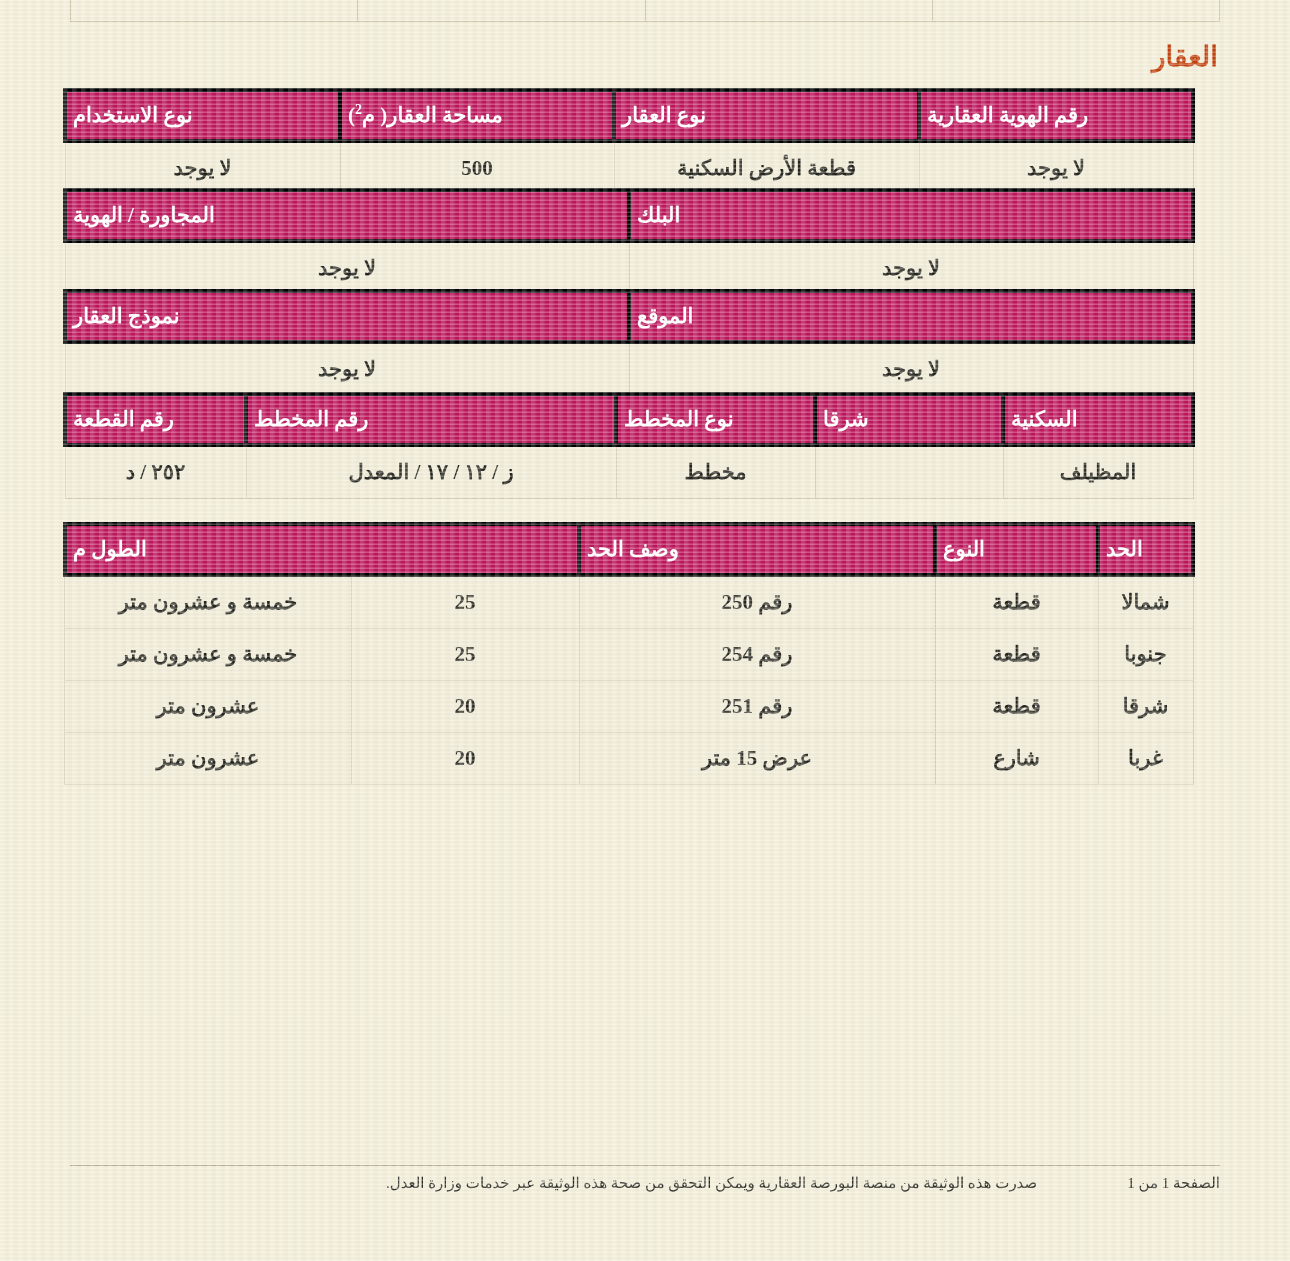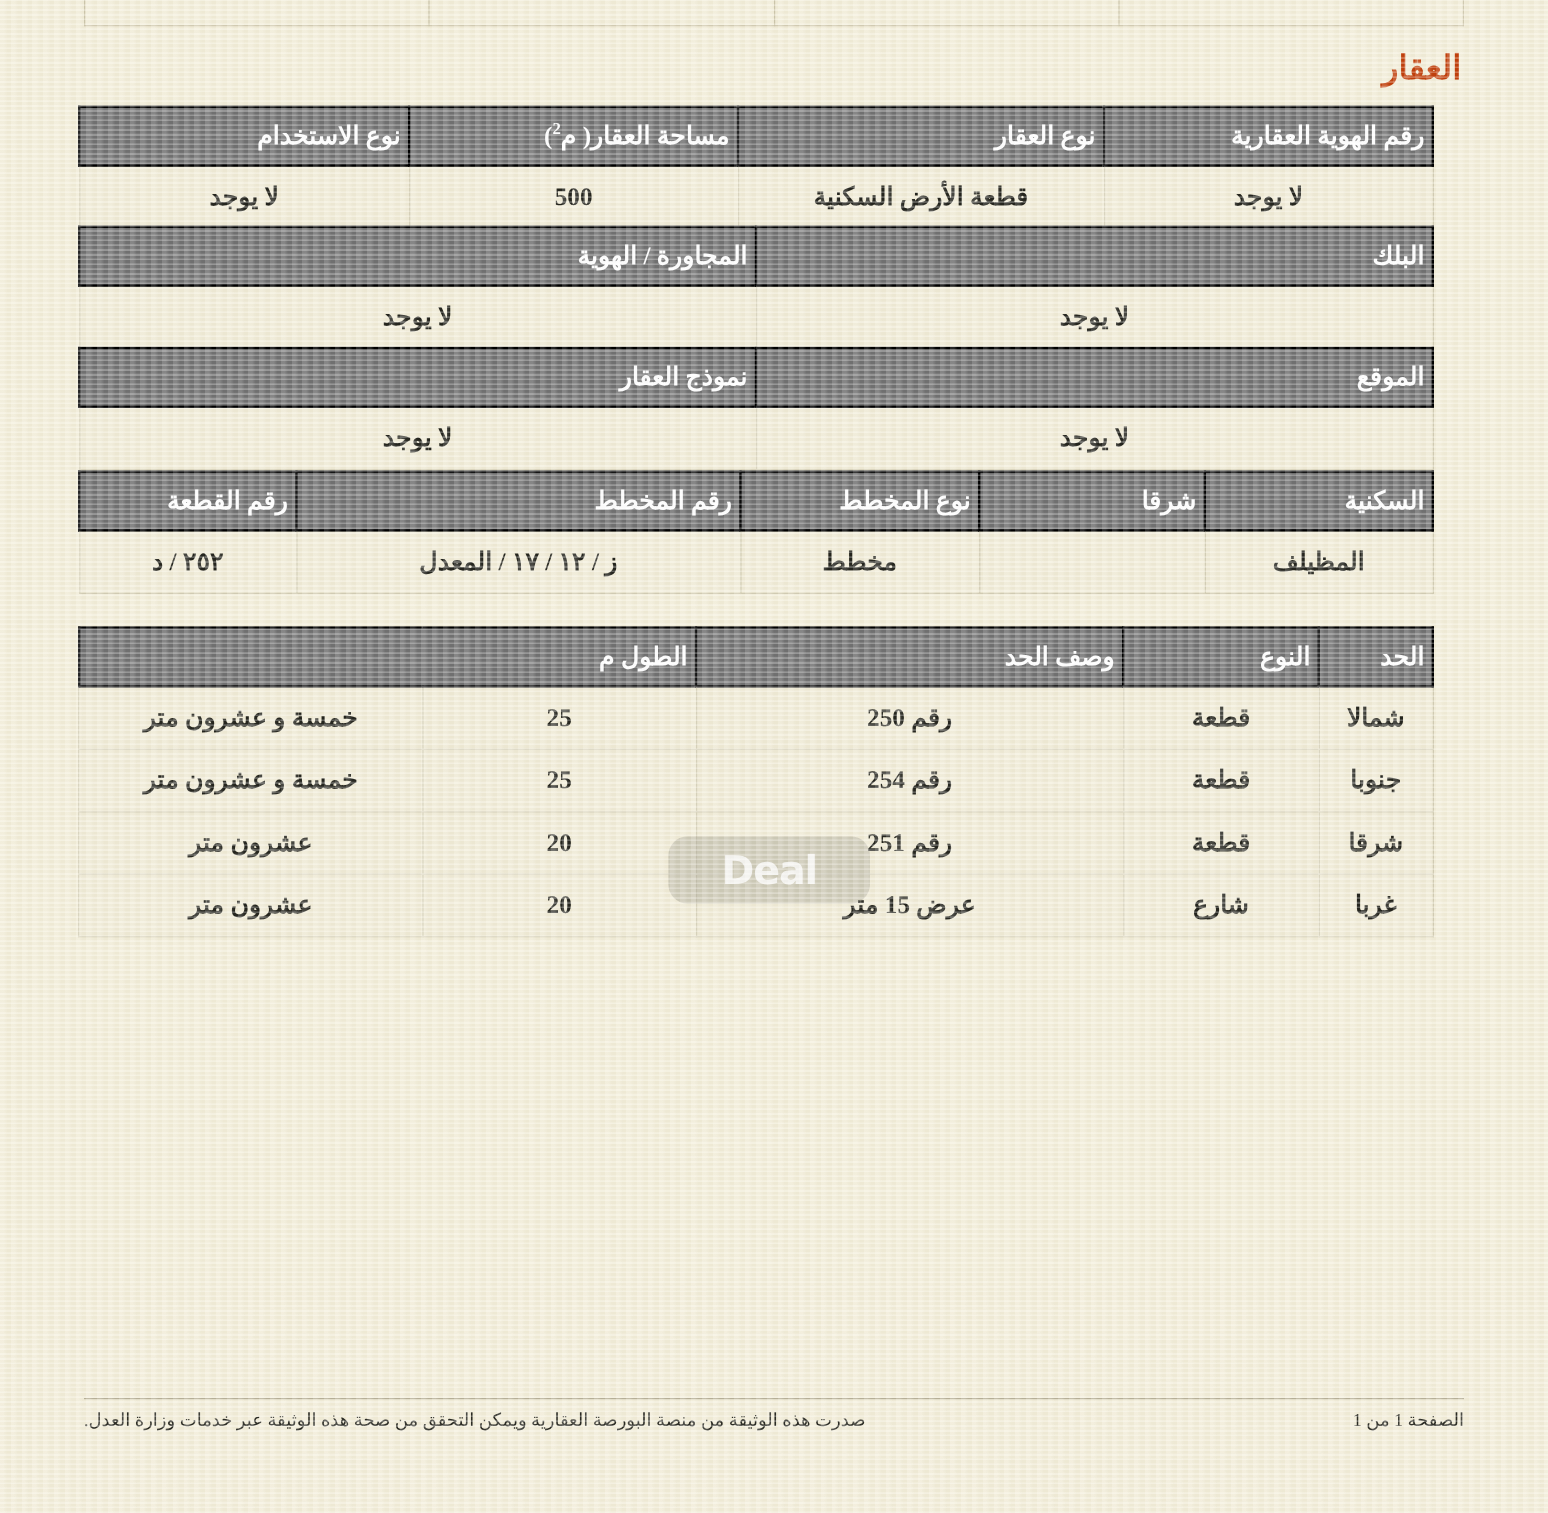--- a/index.html
+++ b/index.html
@@ -81,28 +81,28 @@
 
   
   .doc-table {
     position: absolute;
     border-collapse: collapse;
     table-layout: fixed;
     width: 1128px;
     right: 95px;
   }
   .doc-table th {
-    background: #737373;
+    background: #be185d;
     color: #ffffff;
     font-weight: 700;
     font-size: 21px;
     height: 47px;
-    text-align: right;
+    text-align: left;
     vertical-align: middle;
-    border: 2px solid #000000;
+    border: 4px solid #000000;
     padding: 0 6px;
     line-height: 1.2;
   }
   .doc-table td {
     background: #f1ecd7;
     color: #26261f;
     font-size: 21px;
     height: 51px;
     text-align: center;
     vertical-align: middle;
@@ -159,21 +159,21 @@
     position: absolute;
     top: 1174px;
     right: 70px;
     left: 70px;
     display: flex;
     align-items: center;
     justify-content: space-between;
     font-size: 15px;
     color: #2b2b24;
   }
-  .footer-note { flex: 1; text-align: left; padding-right: 90px; }
+  .footer-note { flex: 1; text-align: right; padding-right: 90px; }
   .footer-page { white-space: nowrap; direction: rtl; }
 </style>
 </head>
 <body>
 
 <div class="page">
 
   <div class="top-clip">
     <table>
       <tbody>
@@ -315,23 +315,20 @@
     <tr>
       <td>غربا</td>
       <td>شارع</td>
       <td>عرض 15 متر</td>
       <td>20</td>
       <td>عشرون متر</td>
     </tr>
   </tbody>
     </table>
 
-  <div class="watermark">
-    <span class="watermark-text">Deal</span>
-  </div>
 
   <div class="footer-rule"></div>
   <div class="footer">
     <span class="footer-page">الصفحة 1 من 1</span>
     <span class="footer-note">صدرت هذه الوثيقة من منصة البورصة العقارية ويمكن التحقق من صحة هذه الوثيقة عبر خدمات وزارة العدل.</span>
   </div>
 
 </div>
 
 <div class="paper-grain"></div>

